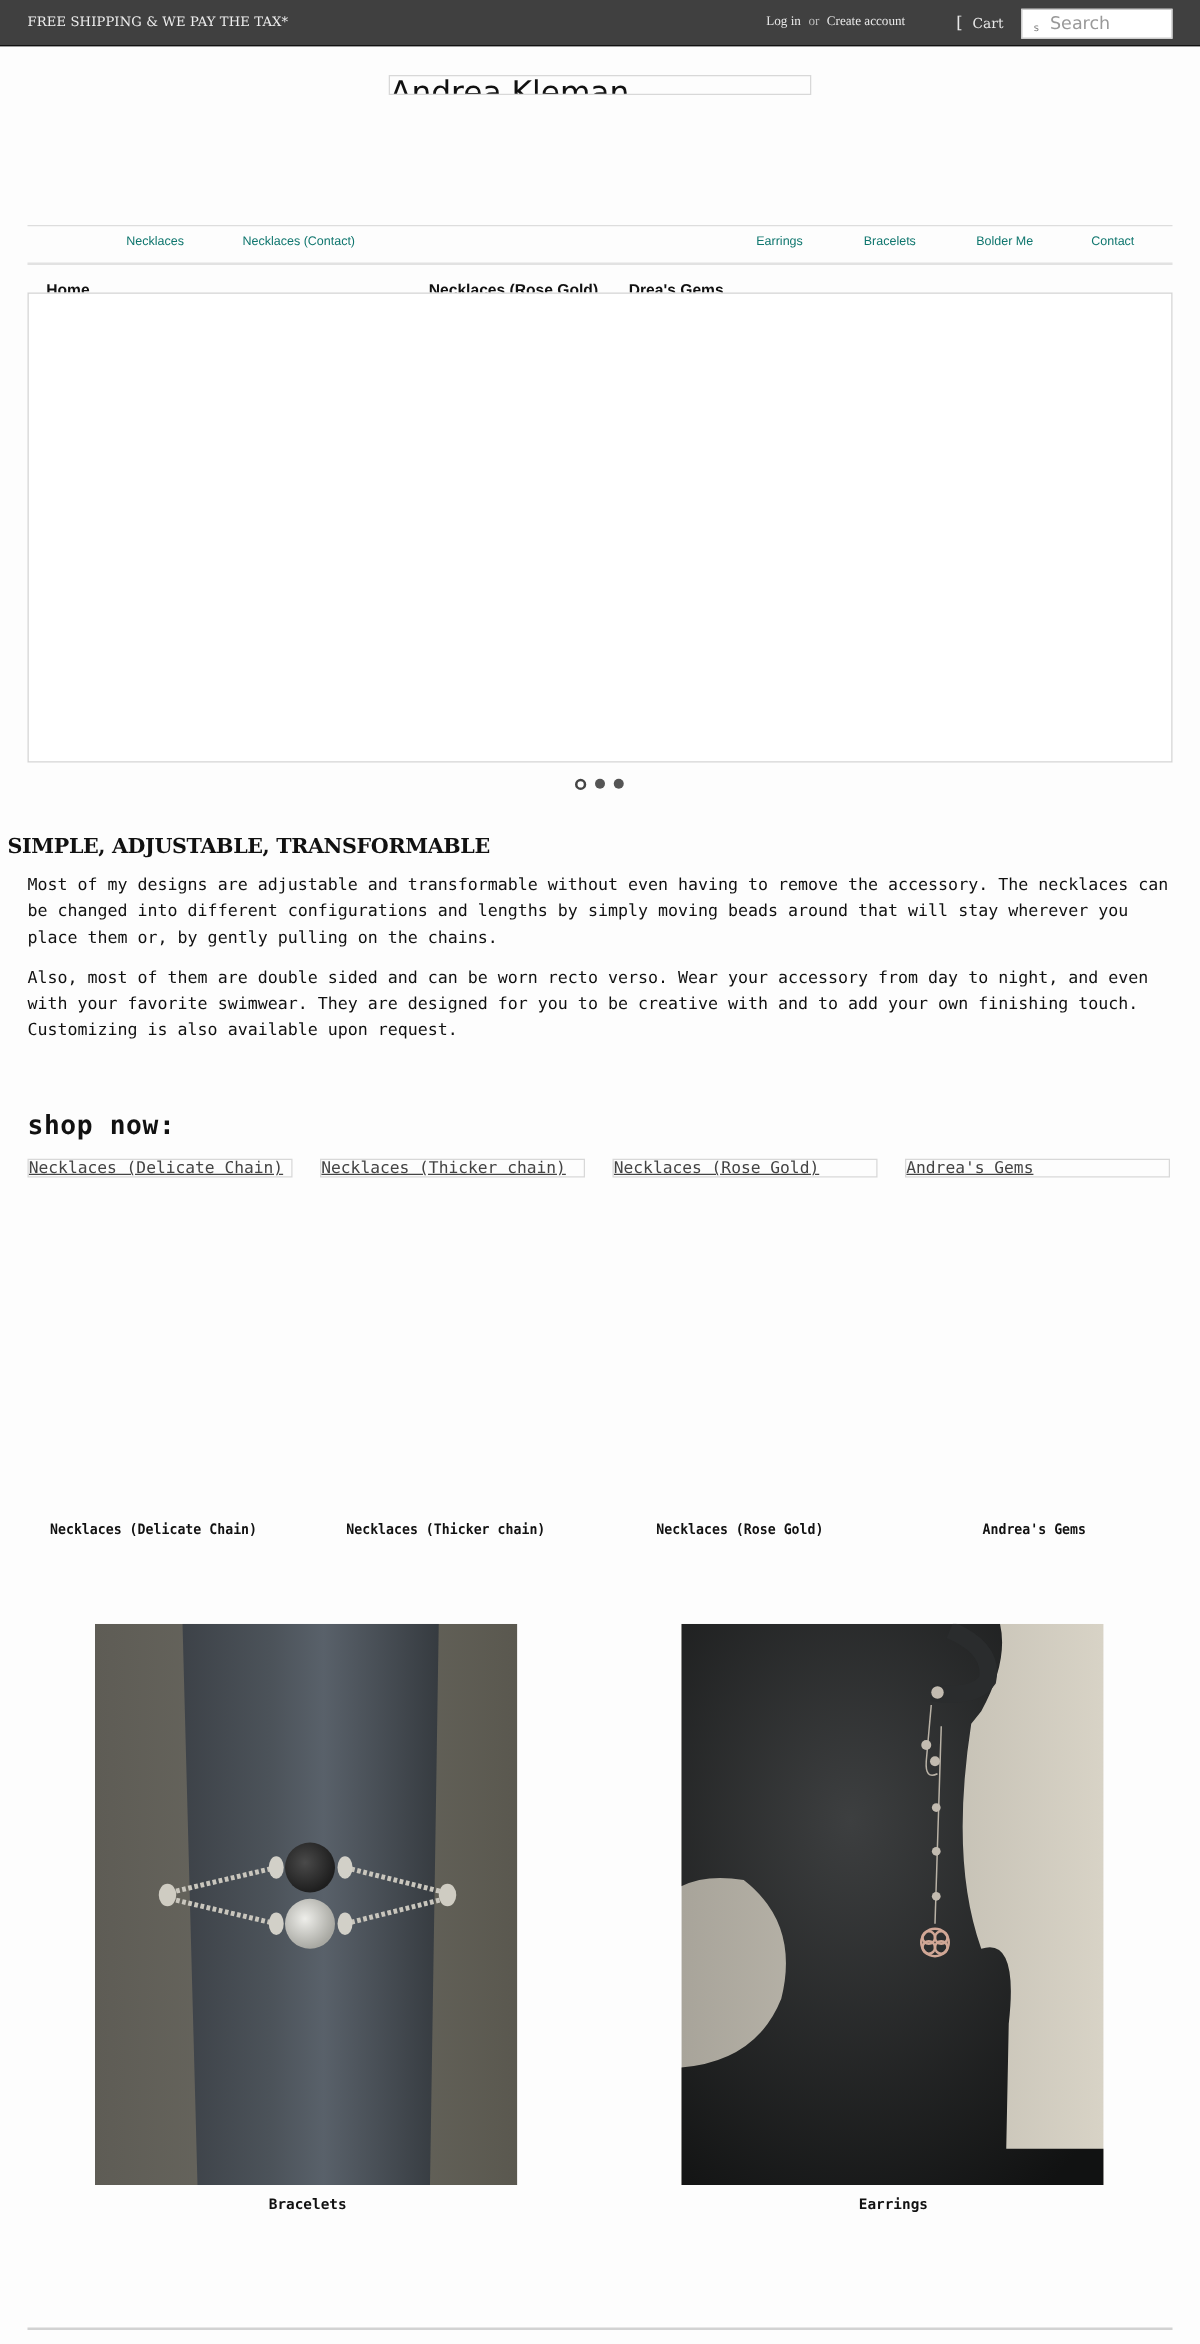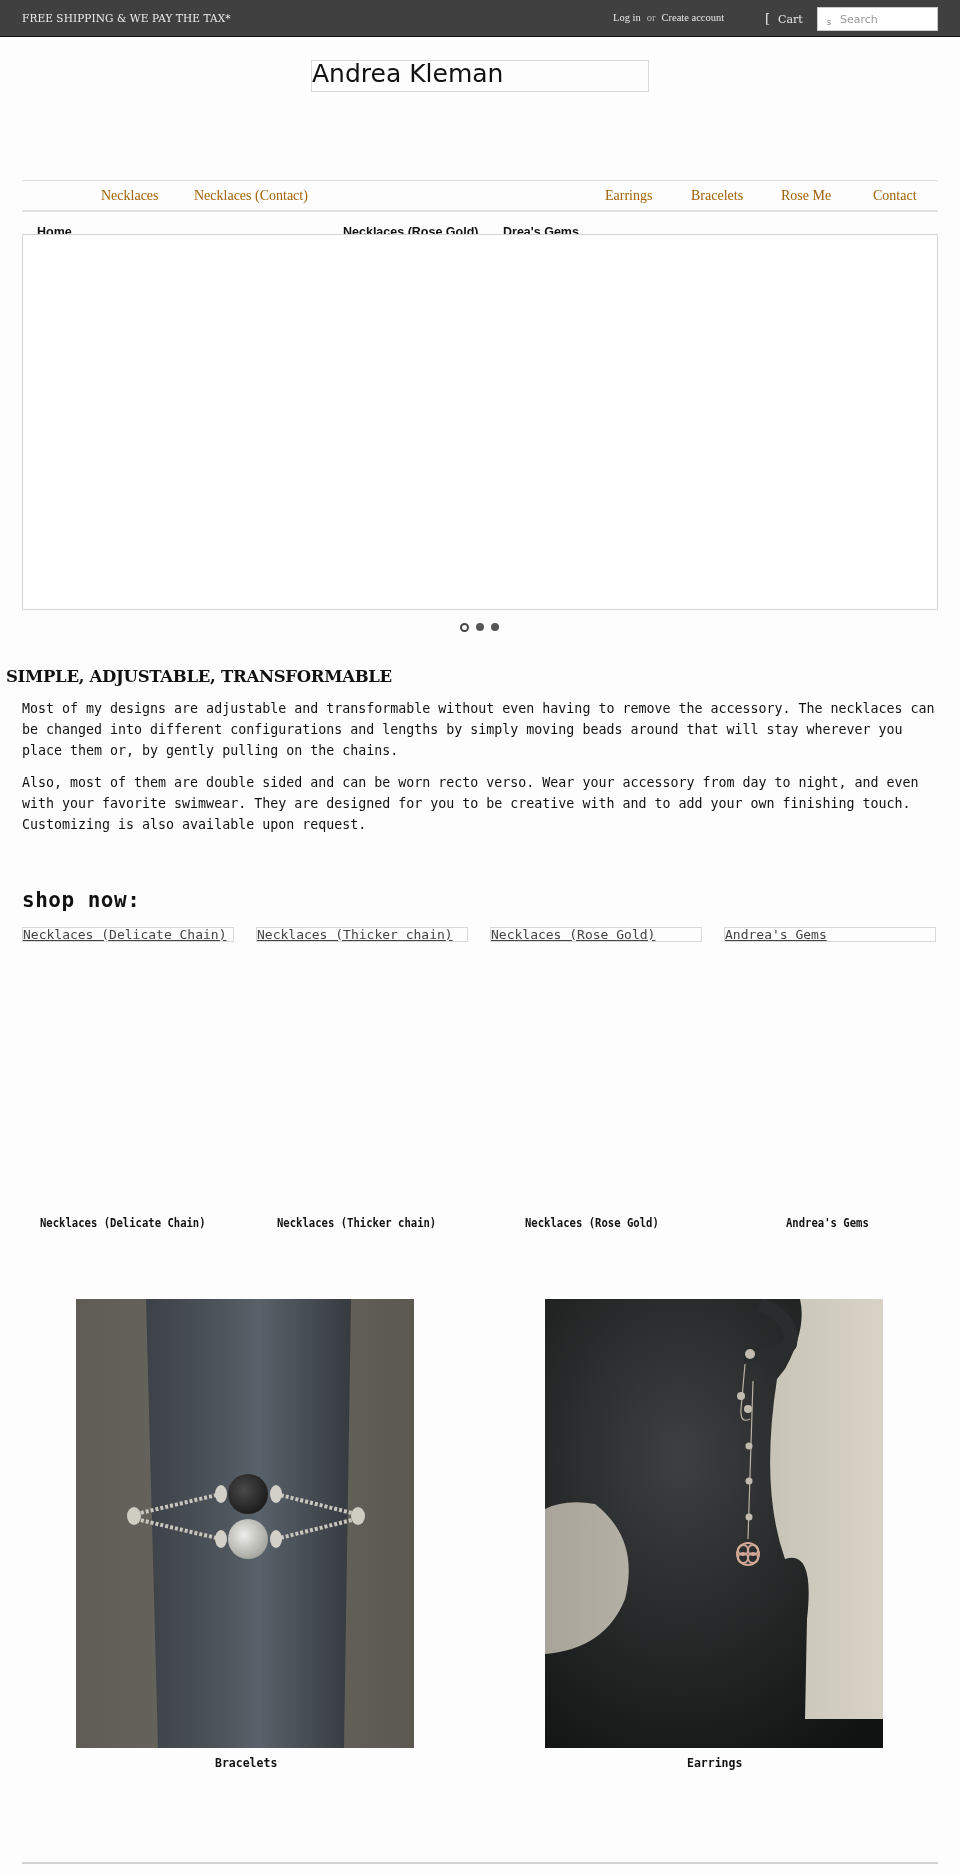--- a/index.html
+++ b/index.html
@@ -8,28 +8,28 @@
 
   .topbar { position: absolute; left: 0; top: 0; width: 960px; height: 37px; background: #404040; border-bottom: 1px solid #111; }
   .topbar .promo { position: absolute; left: 22px; top: 12px; font-family: "DejaVu Serif", serif; font-size: 10.5px; color: #eee; letter-spacing: 0.1px; }
   .topbar .acct { position: absolute; left: 613px; top: 12px; font-family: Liberation Serif, serif; font-size: 10.5px; color: #ddd; white-space: nowrap; }
   .topbar .acct a { color: #e8e8e8; text-decoration: none; }
   .topbar .acct .or { margin: 0 6px; color: #bbb; }
   .topbar .cart { position: absolute; left: 765px; top: 11px; font-family: "DejaVu Serif", serif; font-size: 11px; color: #e8e8e8; white-space: nowrap; }
   .topbar .cart .bracket { font-size: 13px; margin-right: 8px; }
   .topbar .search { position: absolute; left: 817px; top: 7px; width: 121px; height: 24px; background: #fff; border: 1px solid #ccc; }
   .topbar .search .s-icon { position: absolute; left: 9px; top: 10px; font-family: "DejaVu Sans", sans-serif; font-size: 8px; color: #777; }
-  .topbar .search input { position: absolute; left: 22px; top: 3px; width: 95px; height: 16px; border: none; outline: none; font-family: "DejaVu Sans", sans-serif; font-size: 11px; color: #555; background: transparent; }
+  .topbar .search input { position: absolute; left: 22px; top: 3px; width: 95px; height: 16px; border: none; outline: none; font-family: "DejaVu Sans", sans-serif; font-size: 14px; color: #555; background: transparent; }
   .topbar .search input::placeholder { color: #999; }
 
-  .logo { position: absolute; left: 311px; top: 60px; width: 338px; height: 32px; border: 1px solid #d8d8d8; font-family: "DejaVu Sans", sans-serif; font-size: 25px; color: #111; line-height: 26px; padding-left: 0; white-space: nowrap; overflow: hidden; }
+  .logo { position: absolute; left: 311px; top: 60px; width: 338px; height: 16px; border: 1px solid #d8d8d8; font-family: "DejaVu Sans", sans-serif; font-size: 25px; color: #111; line-height: 26px; padding-left: 0; white-space: nowrap; overflow: hidden; }
 
   .nav { position: absolute; left: 22px; top: 180px; width: 916px; height: 32px; border-top: 1px solid #ddd; border-bottom: 2px solid #e2e2e2; }
   .nav a { position: absolute; top: 7px; font-size: 13px; color: #333; text-decoration: none; white-space: nowrap; }
-  .nav a.serif { font-family: Liberation Serif, serif; font-weight: normal; font-size: 14px; color: #a16207; }
+  .nav a.serif { font-family: Liberation Sans, sans-serif; font-weight: normal; font-size: 10px; color: #0f766e; }
   .nav a.bold { font-family: "Liberation Sans", sans-serif; font-weight: bold; font-size: 12.5px; color: #111; top: 8px; margin-top: 36px; }
 
   .slideshow { position: absolute; left: 22px; top: 234px; width: 916px; height: 376px; border: 1px solid #d4d4d4; background: #fff; }
   .dots { position: absolute; left: 460px; top: 623px; height: 10px; }
   .dot { position: absolute; top: 0; width: 8px; height: 8px; border-radius: 50%; background: #555; }
   .dot.active { background: #fff; border: 2px solid #444; width: 9px; height: 9px; top: -0.5px; }
 
   .feature-title { position: absolute; left: 6px; top: 667px; font-family: "DejaVu Serif", serif; font-size: 16.5px; color: #111; letter-spacing: -0.3px; white-space: nowrap; }
   .para { position: absolute; left: 22px; width: 920px; font-family: "DejaVu Sans Mono", monospace; font-size: 13.3px; line-height: 21px; color: #111; }
   .para1 { top: 698px; }
@@ -65,21 +65,21 @@
 <a href="#" class="logo" style="text-decoration:none;">Andrea Kleman</a>
 
 <nav class="nav">
   <a href="#" class="bold" style="left:15px;">Home</a>
   <a href="#" class="serif" style="left:79px;">Necklaces</a>
   <a href="#" class="serif" style="left:172px;">Necklaces (Contact)</a>
   <a href="#" class="bold" style="left:321px;">Necklaces (Rose Gold)</a>
   <a href="#" class="bold" style="left:481px;">Drea's Gems</a>
   <a href="#" class="serif" style="left:583px;">Earrings</a>
   <a href="#" class="serif" style="left:669px;">Bracelets</a>
-  <a href="#" class="serif" style="left:759px;">Rose Me</a>
+  <a href="#" class="serif" style="left:759px;">Bolder Me</a>
   <a href="#" class="serif" style="left:851px;">Contact</a>
 </nav>
 
 <div class="slideshow"></div>
 <div class="dots">
   <span class="dot active" style="left:0;"></span>
   <span class="dot" style="left:16px;"></span>
   <span class="dot" style="left:31px;"></span>
 </div>
 

